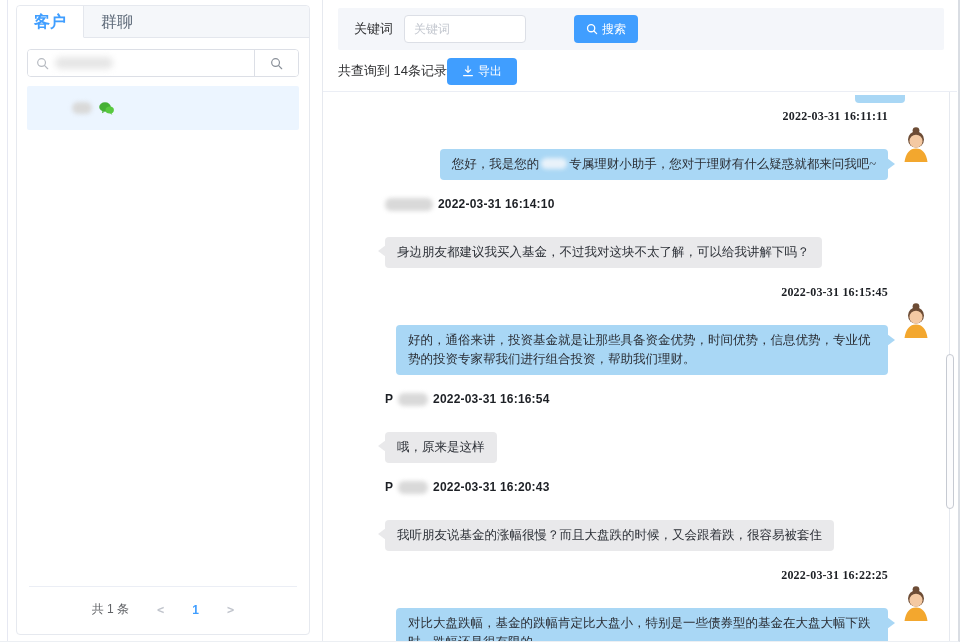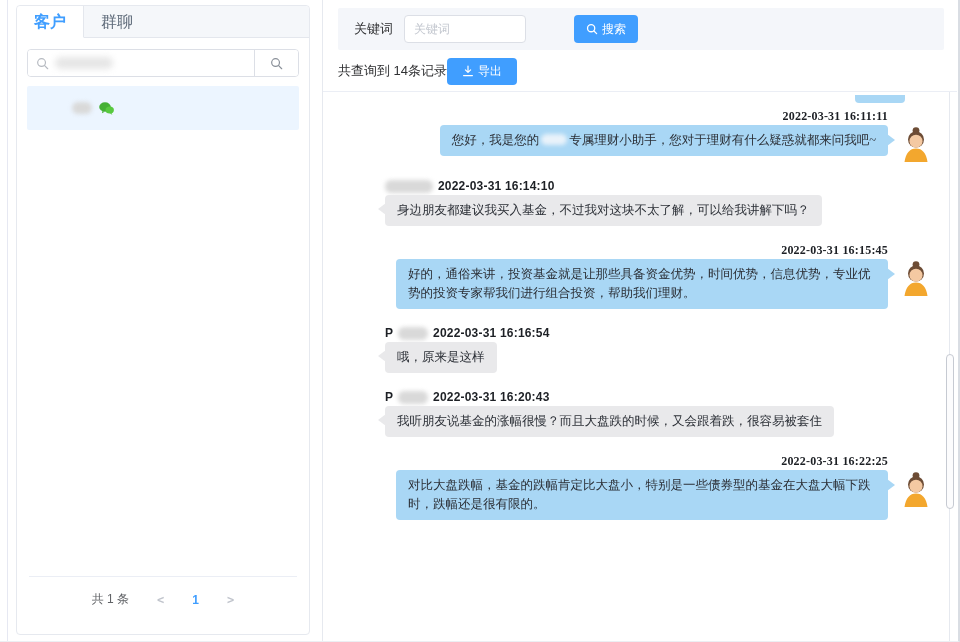--- a/index.html
+++ b/index.html
@@ -35,21 +35,21 @@
   .landscape { width:100%; height:100%; position:relative;
     background:linear-gradient(180deg,#bcc6c9 0%,#b4bfc2 30%,#8db06a 31%,#679a4b 58%,#7fae55 80%,#ab5f4c 83%,#b56d55 100%); }
   .landscape::before,.landscape::after { content:""; position:absolute; top:12%; width:2px; height:56%; background:#54645a; }
   .landscape::before { left:30%; } .landscape::after { left:62%; }
 
   .redact { display:inline-block; background:#d9d9d9; border-radius:6px; filter:blur(2px); }
   .redact.light { background:#e9f2fa; }
   .wechat-icon { width:15px; height:13px; flex:none; }
 
   .side-spacer { flex:1; }
-  .side-footer { margin:12px 12px; border-top:1px solid #ebeef5; height:46px; display:flex; align-items:center; justify-content:center; gap:28px; font-size:12px; color:#606266; flex:none; }
+  .side-footer { margin:2px 12px; border-top:1px solid #ebeef5; height:46px; display:flex; align-items:center; justify-content:center; gap:28px; font-size:12px; color:#606266; flex:none; }
   .pg-arrow { color:#c0c4cc; font-weight:700; font-size:12px; cursor:pointer; font-family:"DejaVu Sans Mono",monospace; }
   .pg-num { color:var(--accent); font-weight:700; cursor:pointer; }
 
   
   .main-panel { position:absolute; left:322px; top:0; width:635px; height:641px; border-left:1px solid #e6e9ef; display:flex; flex-direction:column; background:#fff; }
   .main-tabs { display:flex; align-items:flex-end; padding:0 15px; height:41px; border-bottom:1px solid #e4e7ed; flex:none; }
   .main-tab { margin-right:30px; padding-bottom:12px; font-size:13.5px; color:#303133; cursor:pointer; position:relative; }
   .main-tab.active { color:var(--accent); }
   .main-tab.active::after { content:""; position:absolute; left:-2px; right:-2px; bottom:-1px; height:2px; background:var(--accent); border-radius:1px; }
 
@@ -74,21 +74,21 @@
   .msg { margin-top:15px; display:flex; }
   .msg .content { display:flex; flex-direction:column; min-width:0; }
   .msg.left .content { align-items:flex-start; }
   .msg.right { justify-content:flex-end;font-family:Liberation Serif, serif; }
   .msg.right .content { align-items:flex-end; }
   .avatar-sq { width:36px; height:36px; border-radius:3px; overflow:hidden; flex:none; margin-right:11px; }
   .avatar-emoji { flex:none; margin-left:13px; margin-top:19px; width:30px; height:36px; }
   .meta { display:flex; align-items:center; gap:5px; height:18px; }
   .time { font-size:12px; color:#1d2025; font-weight:700; letter-spacing:.2px; }
   .sender-prefix { font-size:12px; color:#1d2025; font-weight:700; }
-  .bubble { margin-top:0; padding:6px 12px; border-radius:4px; font-size:12.5px; line-height:19px; color:#2b2f36; position:relative; max-width:492px; word-break:break-all; }
+  .bubble { margin-top:24px; padding:6px 12px; border-radius:4px; font-size:12.5px; line-height:19px; color:#2b2f36; position:relative; max-width:492px; word-break:break-all; }
   .bubble.gray { background:var(--bubble-customer); max-width:620px; }
   .bubble.gray::before { content:""; position:absolute; left:-7px; top:8px; border-style:solid; border-width:6px 8px 6px 0; border-color:transparent var(--bubble-customer) transparent transparent; }
   .bubble.blue { background:var(--bubble-agent); }
   .bubble.blue::after { content:""; position:absolute; right:-7px; top:9px; border-style:solid; border-width:6px 0 6px 8px; border-color:transparent transparent transparent var(--bubble-agent); }
 </style>
 </head>
 <body>
 
 <div class="stage">
   <div class="left-edge-line"></div>

